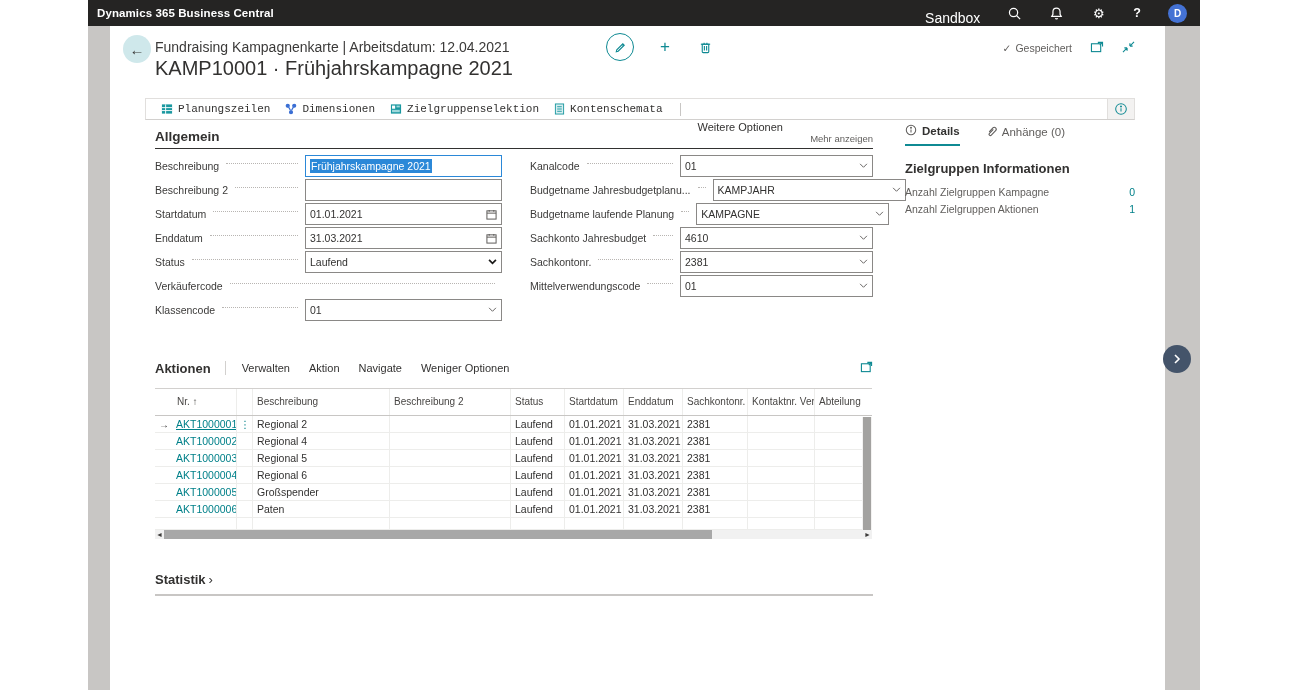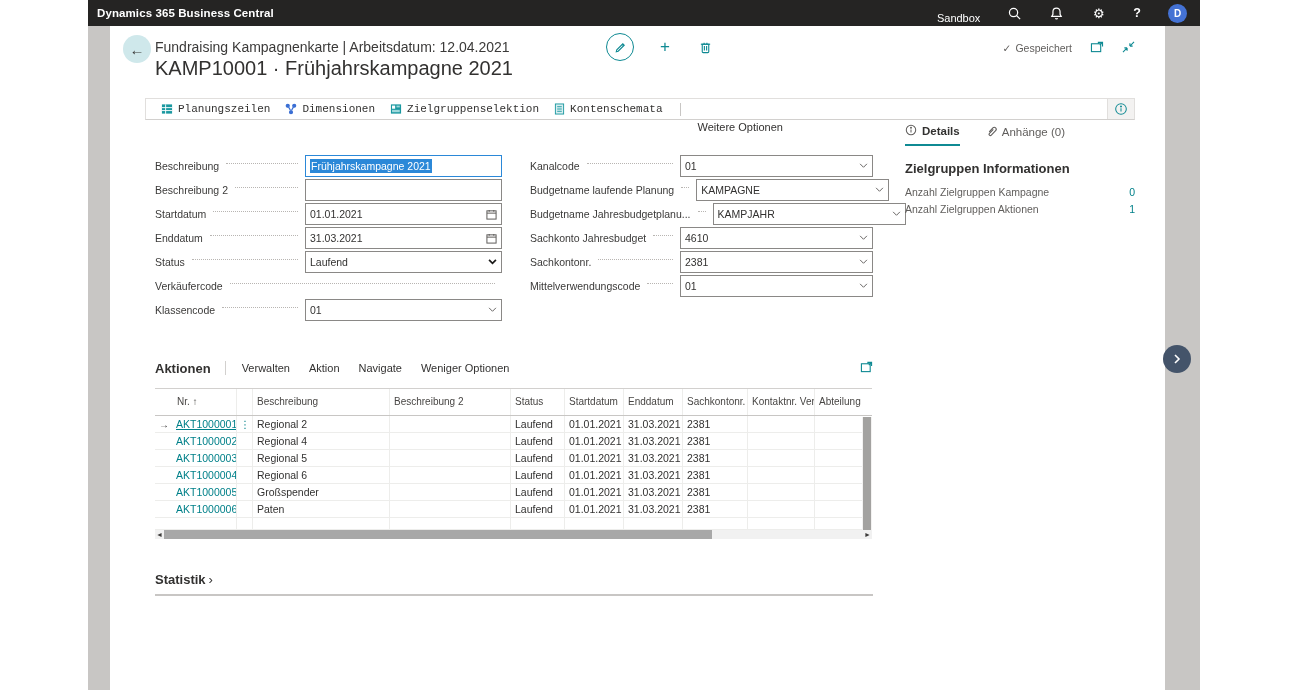--- a/index.html
+++ b/index.html
@@ -7,21 +7,21 @@
     font-family:"Liberation Sans", sans-serif; color:#323130; }
 
   
   .app-window { position:absolute; left:88px; top:0; width:1112px; height:690px; background:#c8c6c4; }
 
   
   .topbar { position:absolute; left:0; top:0; width:100%; height:26px; background:#252423;
     display:flex; align-items:center; color:#ffffff; }
   .topbar-title { font-size:11.5px; font-weight:700; padding-left:9px; letter-spacing:.1px; }
   .topbar-right { margin-left:auto; display:flex; align-items:center; gap:27px; padding-right:13px; }
-  .topbar-env { font-size:11px; font-weight:400;margin-top:10px; }
+  .topbar-env { font-size:14px; font-weight:400;margin-top:10px; }
   .tb-icon { width:15px; height:15px; display:inline-flex; align-items:center; justify-content:center; cursor:pointer; }
   .tb-icon svg { stroke:#ffffff; fill:none; stroke-width:1.3; }
   .tb-help { font-size:12.5px; font-weight:700; cursor:pointer; }
   .avatar { width:19px; height:19px; border-radius:50%; background:#4472d4; color:#fff;
     font-size:10px; font-weight:700; display:flex; align-items:center; justify-content:center; cursor:pointer; }
 
   
   .card { position:absolute; left:22px; top:26px; width:1055px; height:664px; background:#ffffff; }
 
   
@@ -251,20 +251,24 @@
       <div class="ribbon-more">Weitere Optionen</div>
       <div class="info-btn">
         <svg width="14" height="14" viewBox="0 0 15 15">
             <circle cx="7.5" cy="7.5" r="5.7"></circle>
             <line x1="7.5" y1="6.8" x2="7.5" y2="10.3"></line>
             <circle cx="7.5" cy="4.8" r="0.5" fill="#0f8a93"></circle>
           </svg>
       </div>
     </div>
 
+    <div class="sec-head">
+      <h2>Allgemein</h2>
+      <div class="more-link">Mehr anzeigen</div>
+    </div>
 
     <div class="form-col left">
       <div class="frm-row">
         <span class="frm-label">Beschreibung</span>
           <span class="leader"></span>
         <div class="fld focused">
             <span class="sel">Frühjahrskampagne 2021</span>
           </div>
       </div>
       <div class="frm-row">
@@ -341,36 +345,36 @@
         <div class="fld">
             <span class="f-val">01</span>
           <span class="f-ico">
               <svg width="9" height="6" viewBox="0 0 10 7">
                 <path d="M1 1 L5 5 L9 1"></path>
               </svg>
             </span>
         </div>
       </div>
       <div class="frm-row">
+        <span class="frm-label">Budgetname Jahresbudgetplanu...</span>
+          <span class="leader"></span>
+        <div class="fld">
+            <span class="f-val">KAMPJAHR</span>
+          <span class="f-ico">
+              <svg width="9" height="6" viewBox="0 0 10 7">
+                <path d="M1 1 L5 5 L9 1"></path>
+              </svg>
+            </span>
+        </div>
+      </div>
+      <div class="frm-row">
         <span class="frm-label">Budgetname laufende Planung</span>
           <span class="leader"></span>
         <div class="fld">
             <span class="f-val">KAMPAGNE</span>
-          <span class="f-ico">
-              <svg width="9" height="6" viewBox="0 0 10 7">
-                <path d="M1 1 L5 5 L9 1"></path>
-              </svg>
-            </span>
-        </div>
-      </div>
-      <div class="frm-row">
-        <span class="frm-label">Budgetname Jahresbudgetplanu...</span>
-          <span class="leader"></span>
-        <div class="fld">
-            <span class="f-val">KAMPJAHR</span>
           <span class="f-ico">
               <svg width="9" height="6" viewBox="0 0 10 7">
                 <path d="M1 1 L5 5 L9 1"></path>
               </svg>
             </span>
         </div>
       </div>
       <div class="frm-row">
         <span class="frm-label">Sachkonto Jahresbudget</span>
           <span class="leader"></span>

